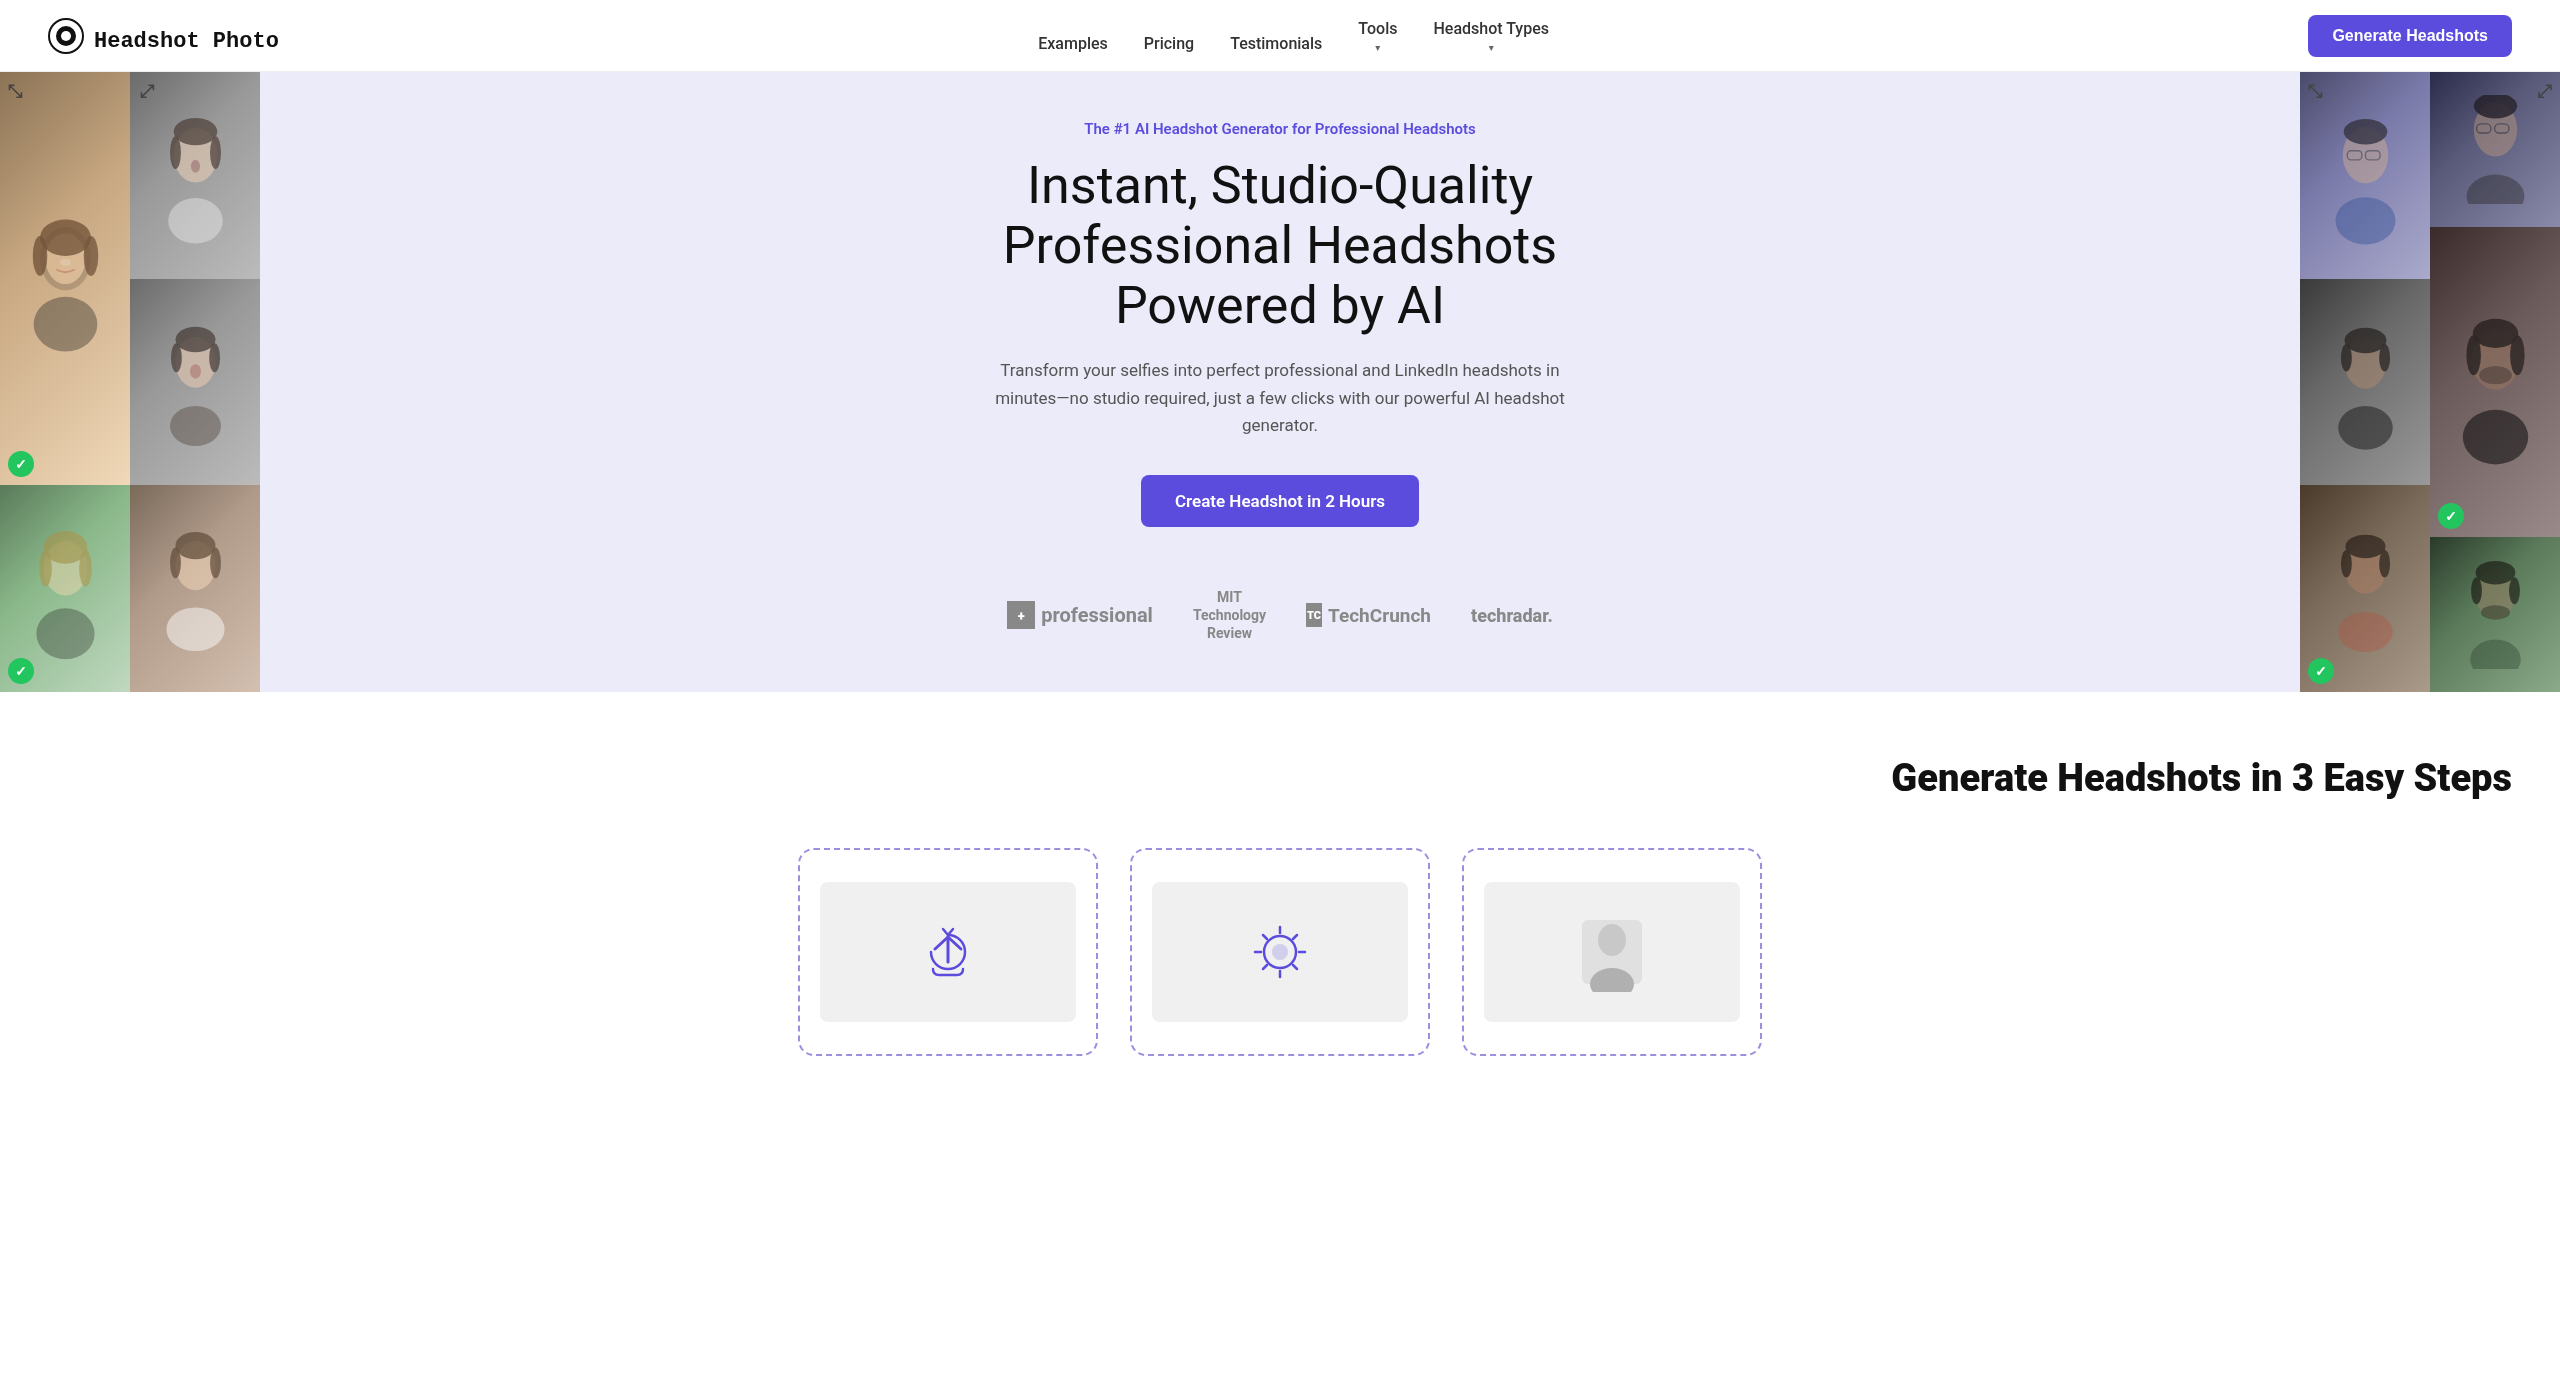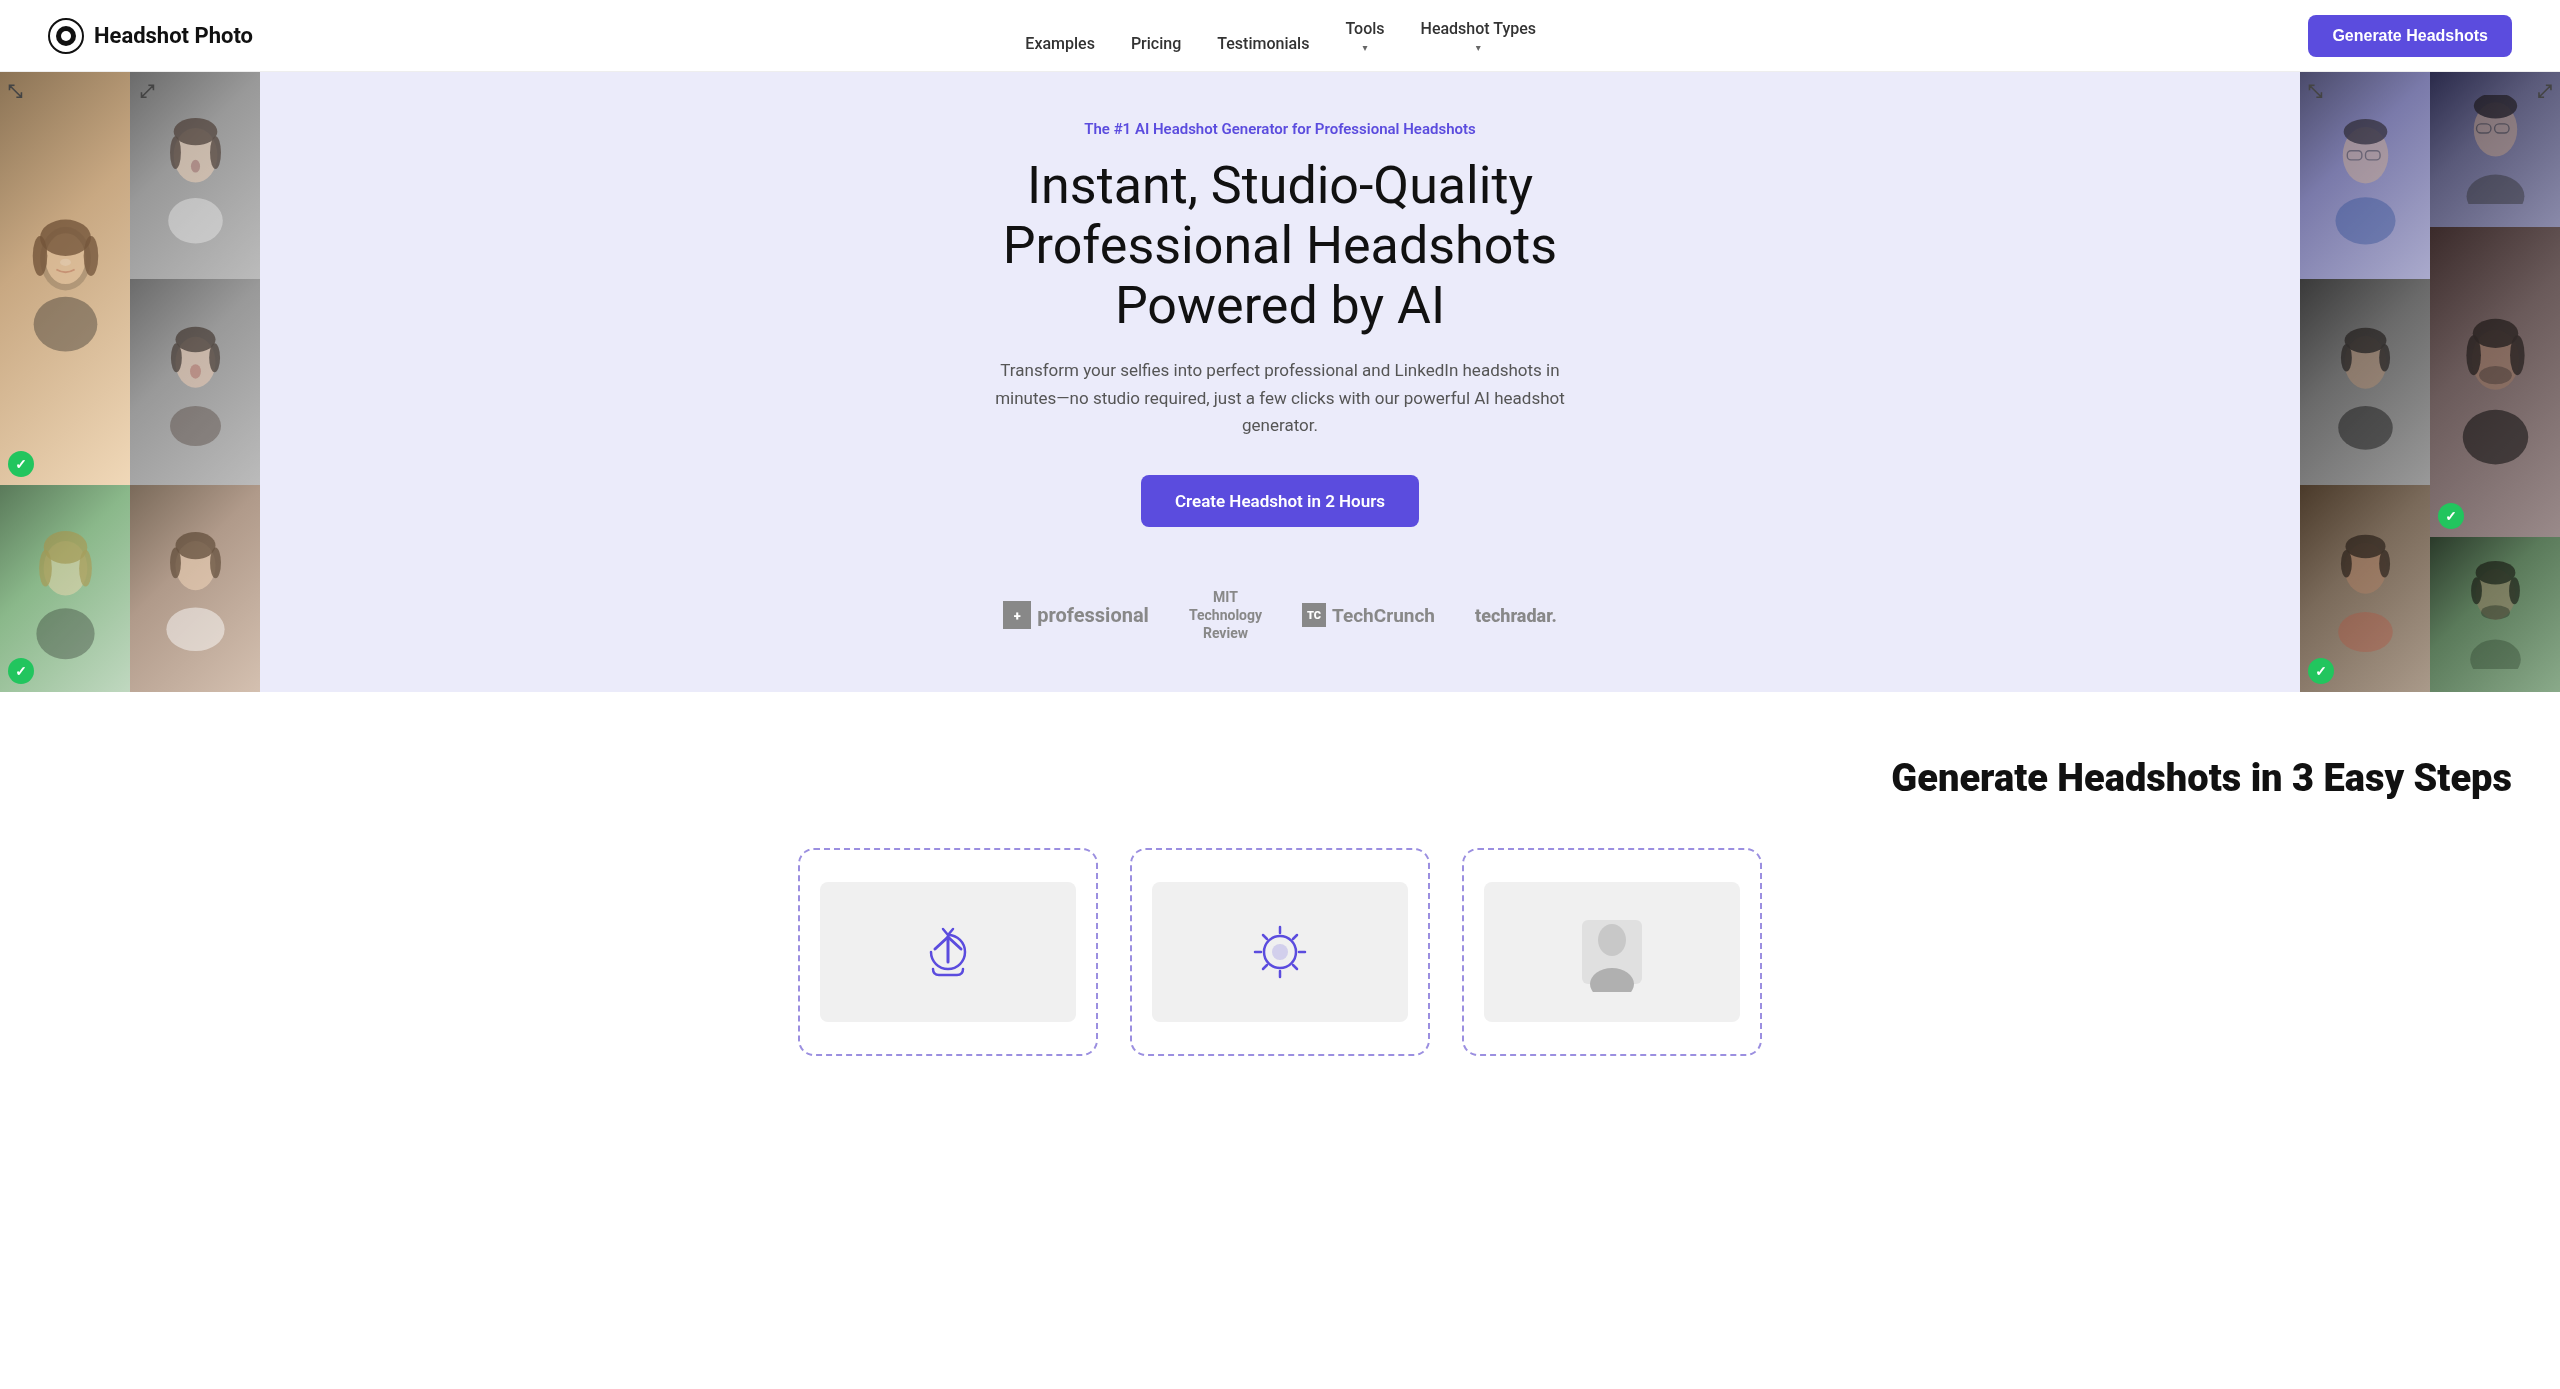--- a/index.html
+++ b/index.html
@@ -12,26 +12,27 @@
       justify-content: space-between;
       padding: 0 48px;
       height: 72px;
       background: #fff;
       border-bottom: 1px solid #eee;
       position: relative;
       z-index: 10;
     }
     .navbar-logo {
       display: flex;
-      align-items: center;
+      align-items: flex-end;
       gap: 10px;
       font-size: 22px;
       font-weight: 700;
       color: #111;
       text-decoration: none;
+      font-family: Liberation Mono, monospace;
     }
     .logo-icon {
       width: 36px;
       height: 36px;
     }
     .navbar-nav {
       display: flex;
       align-items: flex-end;
       gap: 36px;
       list-style: none;
@@ -277,21 +278,21 @@
       justify-content: center;
     }
 
     
     .tc-logo-box {
       display: flex;
       align-items: center;
       gap: 6px;
     }
     .tc-square {
-      width: 24px;
+      width: 16px;
       height: 24px;
       background: #888;
       display: flex;
       align-items: center;
       justify-content: center;
       color: #fff;
       font-size: 11px;
       font-weight: 900;
     }
   </style>

